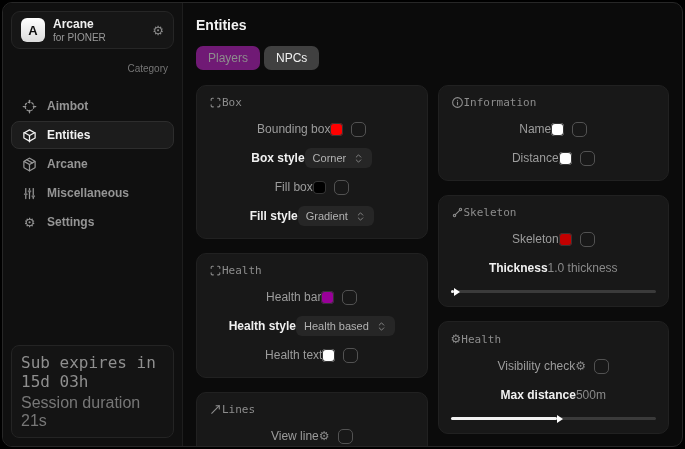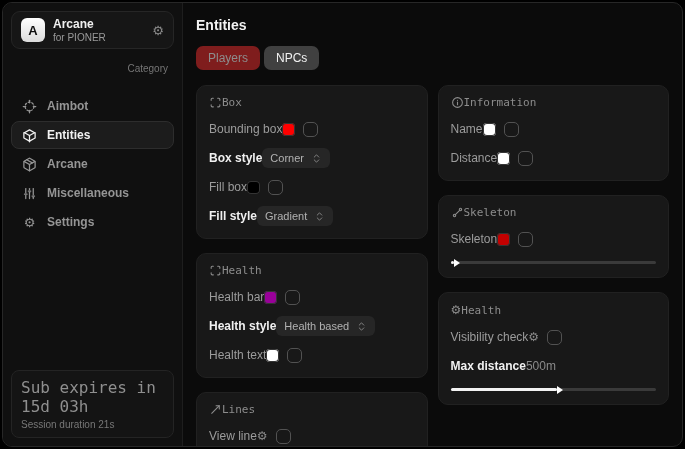--- a/index.html
+++ b/index.html
@@ -25,40 +25,40 @@
   .nav-item { display:flex; align-items:center; gap:10px; padding:6px 10px; height:28px;
               border-radius:8px; color:#959595; font-size:12px; border:1px solid transparent;
               cursor:pointer; }
   .nav-item.active { background:#1c1c1c; border-color:#2d2d2d; color:#f2f2f2; }
   .nav-item svg { width:15px; height:15px; flex:none; }
   .nav-item .glyph { width:15px; text-align:center; font-size:13px;
                      font-family:"DejaVu Sans", sans-serif; }
   .status-card { margin-top:auto; background:#141414; border:1px solid #242424;
                  border-radius:8px; padding:7px 9px; }
   .status-l1 { font-family:"DejaVu Sans Mono", monospace; font-size:16px; color:#8f8f8f; }
-  .status-l2 { font-size:10px; color:#777; margin-top:3px; }
+  .status-l2 { font-size:16px; color:#777; margin-top:3px; }
 
   
   .main { flex:1; padding:14px 13px; overflow:hidden; }
   .page-title { font-size:14px; font-weight:bold; color:#f2f2f2; }
   .tabs { display:flex; gap:4px; margin-top:13px; }
   .tab { padding:5px 12px; border-radius:7px; font-size:12px; cursor:pointer; }
-  .tab.inactive { background:#7f1d1d; color:#8d8d8d; }
+  .tab.inactive { background:#701a75; color:#8d8d8d; }
   .tab.active   { background:#404040; color:#f0f0f0; }
 
   .columns { display:flex; gap:10px; margin-top:15px; align-items:flex-start; }
   .col { width:238px; display:flex; flex-direction:column; gap:14px; }
   .card { width:100%; background:#181818; border:1px solid #212121; border-radius:10px;
           padding:10px 12px 12px; }
   .card-header { display:flex; align-items:center; gap:0; color:#8d8d8d;
                  font-family:"DejaVu Sans Mono", monospace; font-size:11px; margin-bottom:10px; }
   .card-header svg { width:13px; height:13px; }
   .card-header .glyph { font-size:12px; font-family:"DejaVu Sans", sans-serif; }
   .card-body { display:flex; flex-direction:column; gap:9px; }
-  .row { display:flex; align-items:center; justify-content:flex-start; min-height:20px; }
+  .row { display:flex; align-items:center; justify-content:center; min-height:20px; }
   .row-label { font-size:12px; color:#9c9c9c; }
   .row-label.bright { color:#f0f0f0; font-weight:bold; }
   .controls { display:flex; align-items:center; gap:8px; }
   .swatch { width:13px; height:13px; border-radius:4px; box-shadow:inset 0 0 0 1px #343434;
             cursor:pointer; }
   .checkbox { width:15px; height:15px; border-radius:5px; border:1.5px solid #525252;
               background:transparent; cursor:pointer; }
   .dropdown { display:flex; align-items:center; gap:7px; background:#262626; border:none;
               border-radius:6px; padding:4px 8px; color:#b2b2b2; font-size:11px; cursor:pointer;
               font-family:"Liberation Sans", sans-serif; }
@@ -304,20 +304,24 @@
             <span>Skeleton</span>
           </div>
           <div class="card-body">
             <div class="row">
               <span class="row-label">Skeleton</span>
               <span class="controls">
                 <span class="swatch" style="background-color: rgb(196, 0, 0);"></span>
                 <span class="checkbox"></span>
               </span>
             </div>
+            <div class="row">
+              <span class="row-label bright">Thickness</span>
+              <span class="row-value">1.0 thickness</span>
+            </div>
             <div class="slider">
               <div class="slider-track">
                 <div class="slider-fill" style="width: 1.5%;"></div>
               </div>
             </div>
           </div>
         </section>
 
         <section class="card">
           <div class="card-header">

